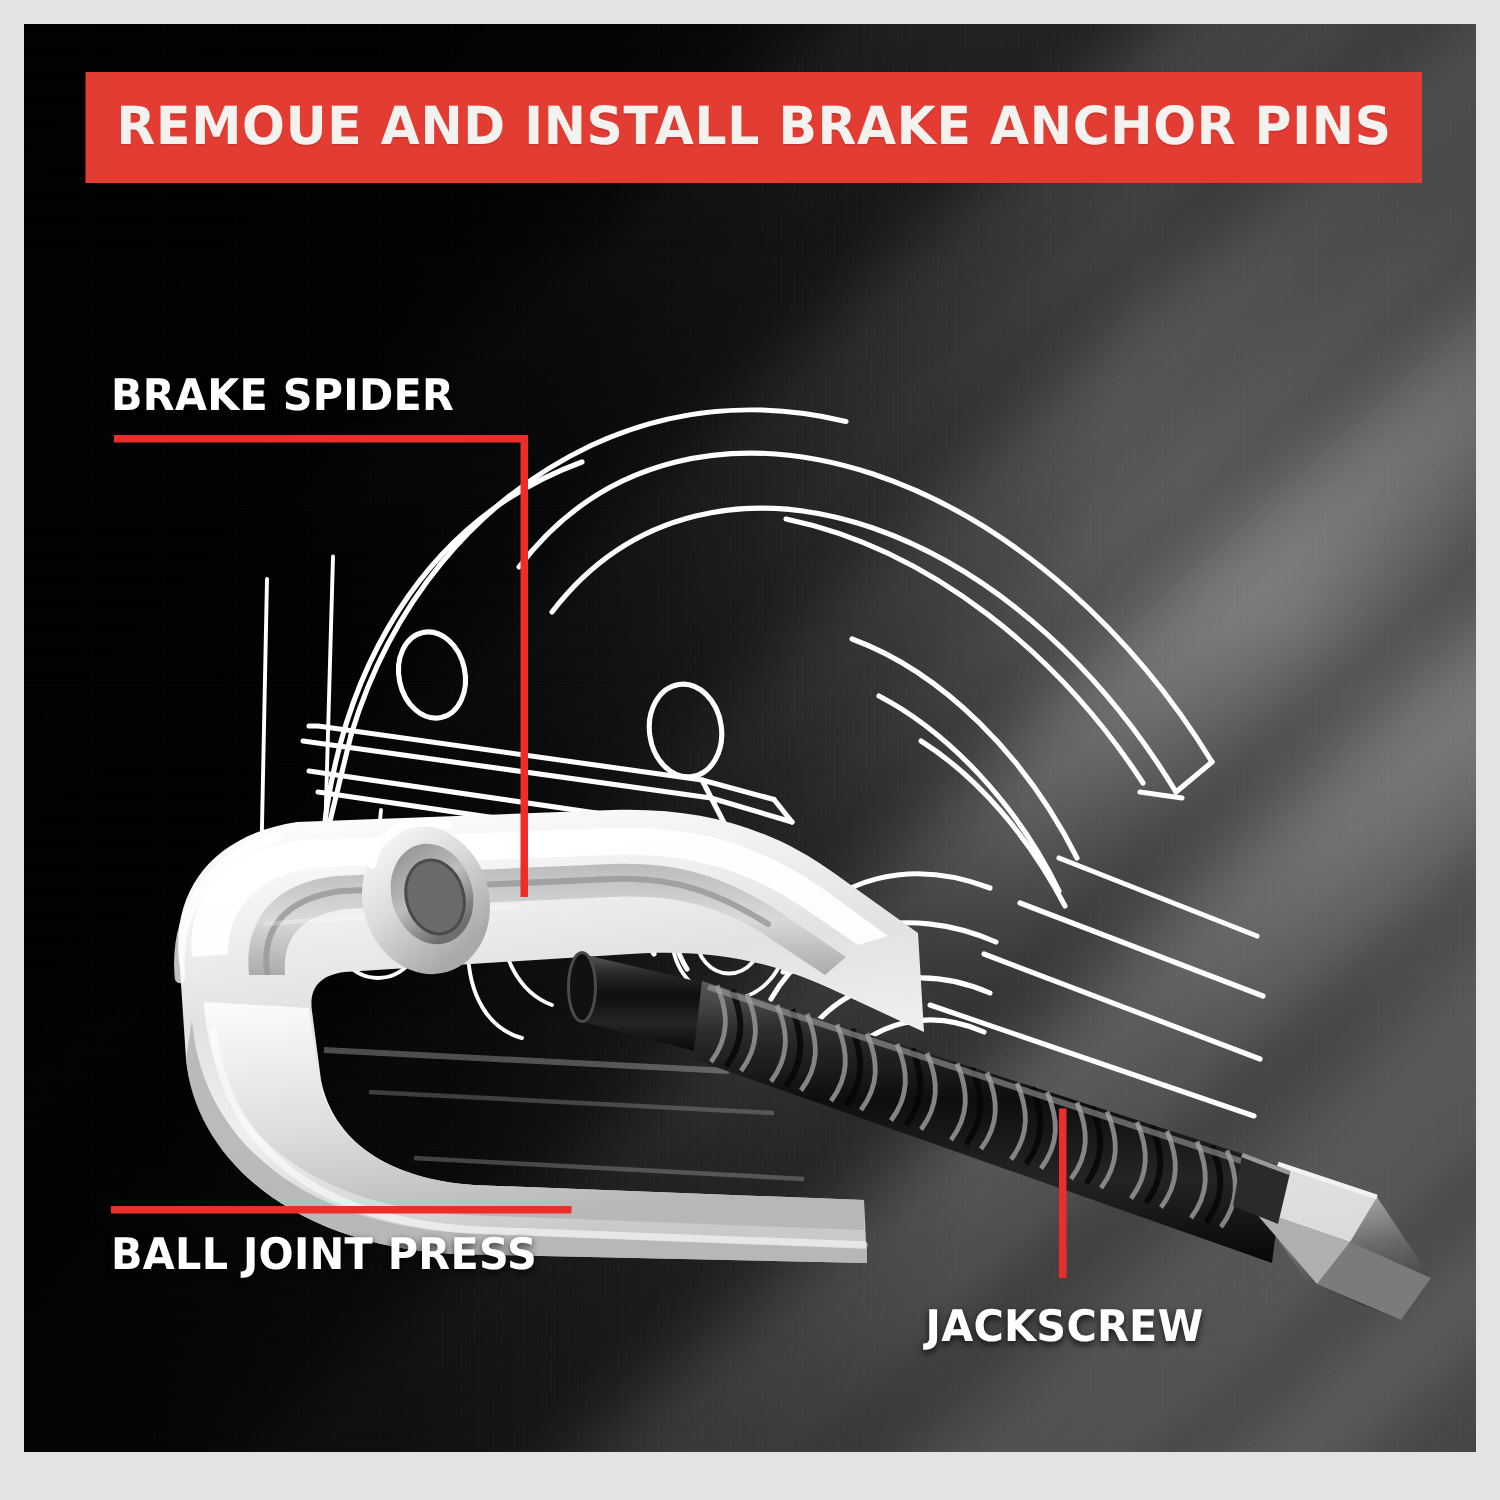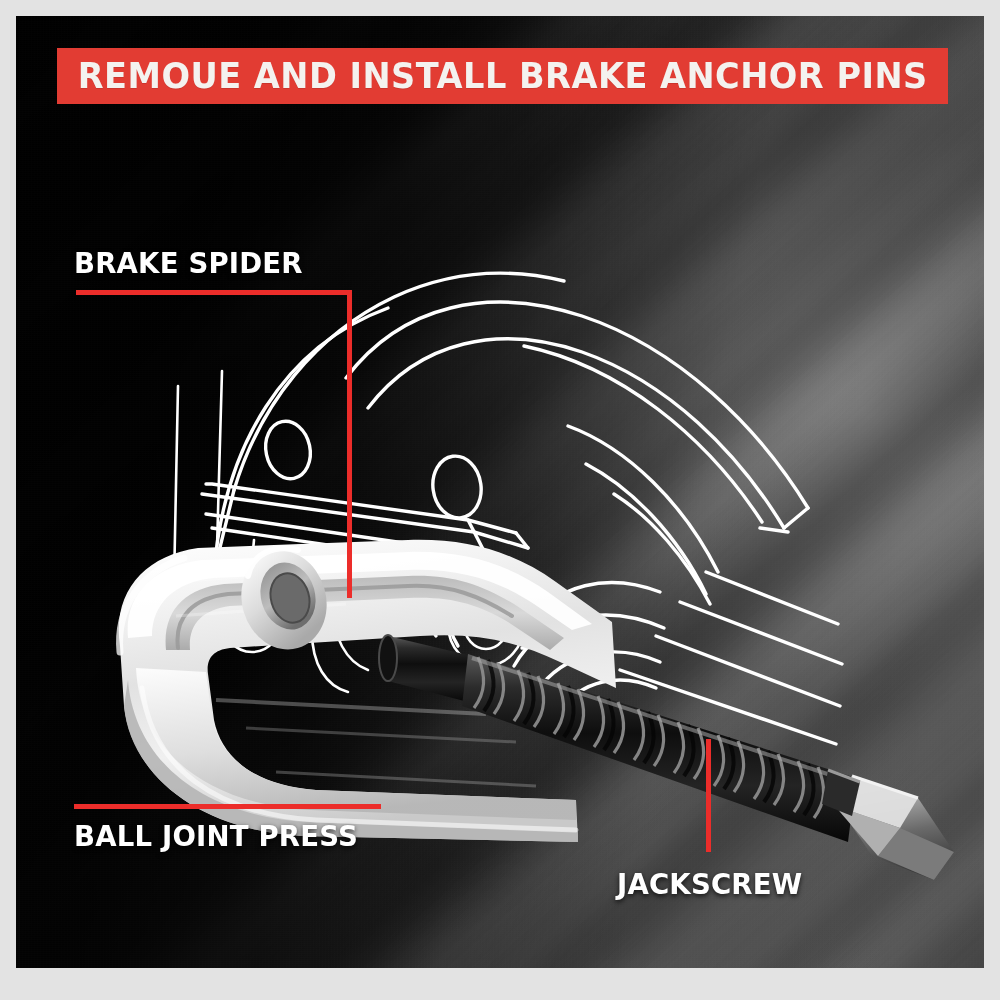--- a/index.html
+++ b/index.html
@@ -103,21 +103,21 @@
       repeating-linear-gradient(0deg, rgba(255,255,255,0.05) 0 1px, rgba(0,0,0,0) 1px 2px),
       repeating-linear-gradient(90deg, rgba(255,255,255,0.04) 0 1px, rgba(0,0,0,0) 1px 3px);
   }
 
   
   .title-banner {
     position: absolute;
     left: 41px;
     top: 32px;
     width: 891px;
-    height: 56px;
+    height: 74px;
     background: #e23c33;
     display: flex;
     align-items: center;
     justify-content: center;
   }
   .title-text {
     color: #f4f2ef;
     font-family: "DejaVu Sans", sans-serif;
     font-weight: 700;
     font-size: 35px;

